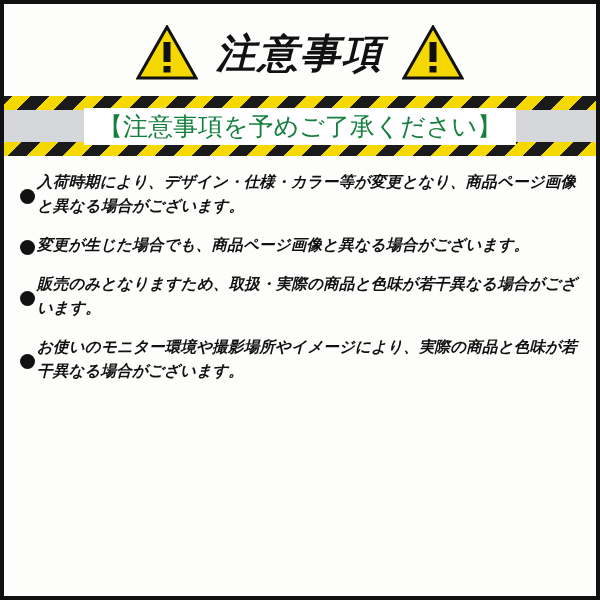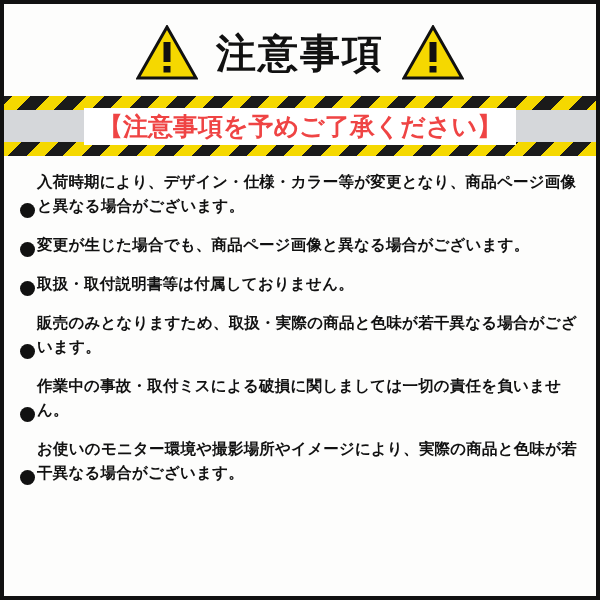--- a/index.html
+++ b/index.html
@@ -51,20 +51,21 @@
   .warn-sign svg {
     display: block;
   }
   .doc-title {
     font-size: 40px;
     font-weight: bold;
     letter-spacing: 2px;
     color: #111111;
     white-space: nowrap;
     line-height: 1;
+    font-style: italic;
   }
 
   
   .hazard-band {
     position: relative;
     height: 60px;
     background:
       repeating-linear-gradient(
         -45deg,
         #f5d800 0px, #f5d800 13px,
@@ -79,38 +80,39 @@
     position: absolute;
     left: 0; right: 0;
     top: 14px;
     height: 32px;
     background: #d5d7da;
   }
   .hazard-band .band-label {
     position: relative;
     z-index: 3;
     font-size: 25px;
-    font-weight: bold;
-    color: #ef4444;
+    font-weight: normal;
+    color: #15803d;
     background: #ffffff;
     padding: 2px 14px;
     white-space: nowrap;
     letter-spacing: 0px;
   }
 
   
   .notes {
     position: relative;
     padding: 14px 16px 0 16px;
     box-sizing: border-box;
   }
   .note {
     display: flex;
-    align-items: flex-end;
+    align-items: center;
     margin-bottom: 15px;
+    font-style: italic;
   }
   .bullet {
     flex: 0 0 auto;
     width: 15px;
     height: 15px;
     border-radius: 50%;
     background: #111111;
     margin-top: 5px;
     margin-right: 2px;
   }
@@ -158,35 +160,27 @@
         <span class="bullet"></span>
         <span class="note-text">入荷時期により、デザイン・仕様・カラー等が変更となり、商品ページ画像と異なる場合がございます。</span>
       </div>
 
       <div class="note">
         <span class="bullet"></span>
         <span class="note-text">変更が生じた場合でも、商品ページ画像と異なる場合がございます。</span>
       </div>
 
 
-      <div class="note">
-        <span class="bullet"></span>
-        <span class="note-text">取扱・取付説明書等は付属しておりません。</span>
-      </div>
 
       <div class="note">
         <span class="bullet"></span>
         <span class="note-text">販売のみとなりますため、取扱・実際の商品と色味が若干異なる場合がございます。</span>
       </div>
 
 
-      <div class="note">
-        <span class="bullet"></span>
-        <span class="note-text">作業中の事故・取付ミスによる破損に関しましては一切の責任を負いません。</span>
-      </div>
 
       <div class="note">
         <span class="bullet"></span>
         <span class="note-text">お使いのモニター環境や撮影場所やイメージにより、実際の商品と色味が若干異なる場合がございます。</span>
       </div>
 
     </div>
   </div>
 </div>
 

